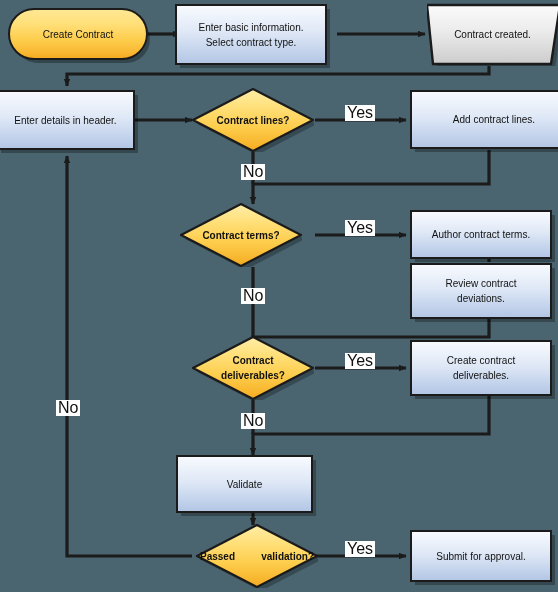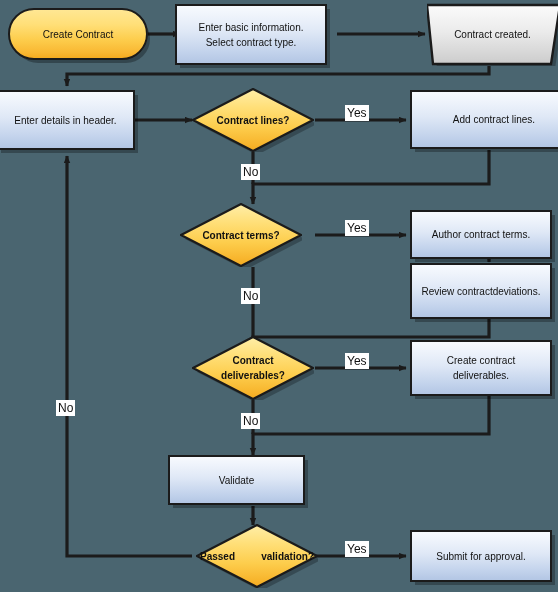--- a/index.html
+++ b/index.html
@@ -75,21 +75,21 @@
   }
   .display .tshape {
     position: absolute;
     left: 0; top: 0; right: 0; bottom: 0;
     z-index: 1;
   }
   .edge-label {
     position: absolute;
     background: #ffffff;
     color: #111;
-    font-size: 12px;
+    font-size: 16px;
     line-height: 14px;
     padding: 1px 2px 1px 2px;
     z-index: 6;
     font-family: "Liberation Sans", sans-serif;
     white-space: nowrap;
   }
 </style>
 </head>
 <body>
 
@@ -192,40 +192,40 @@
       <path d="M61,1 L121,32 L61,63 L1,32 Z" fill="rgba(0,0,0,0.26)" transform="translate(4,4)"></path>
       <path d="M61,1 L121,32 L61,63 L1,32 Z" fill="url(#gdec)" stroke="#1b1b1b" stroke-width="2.2"></path>
     </svg>
     <span class="dlabel">Contract terms?</span>
   </div>
 
   <div class="node process" style="left:410px; top:210px; width:142px; height:49px;">
     <span>Author contract terms.</span>
   </div>
 
-  <div class="node process" style="left:410px; top:263px; width:142px; height:56px; flex-direction:row;">
+  <div class="node process" style="left:410px; top:263px; width:142px; height:56px; flex-direction:column;">
     <span>Review contract</span>
     <span>deviations.</span>
   </div>
 
   <div class="node decision" style="left:192px; top:336px; width:122px; height:64px; flex-direction:column;justify-content:center;">
     <svg class="dshape" viewBox="0 0 122 64" preserveAspectRatio="none">
       <path d="M61,1 L121,32 L61,63 L1,32 Z" fill="rgba(0,0,0,0.26)" transform="translate(4,4)"></path>
       <path d="M61,1 L121,32 L61,63 L1,32 Z" fill="url(#gdec)" stroke="#1b1b1b" stroke-width="2.2"></path>
     </svg>
     <span class="dlabel">Contract</span>
     <span class="dlabel">deliverables?</span>
   </div>
 
   <div class="node process" style="left:410px; top:340px; width:142px; height:56px; flex-direction:column;">
     <span>Create contract</span>
     <span>deliverables.</span>
   </div>
 
-  <div class="node process" style="left:168px; top:455px; width:137px; height:50px;">
+  <div class="node process" style="left:176px; top:455px; width:137px; height:58px;">
     <span>Validate</span>
   </div>
 
   <div class="node decision" style="left:196px; top:524px; width:122px; height:64px; flex-direction:row;justify-content:space-between;">
     <svg class="dshape" viewBox="0 0 122 64" preserveAspectRatio="none">
       <path d="M61,1 L121,32 L61,63 L1,32 Z" fill="rgba(0,0,0,0.26)" transform="translate(4,4)"></path>
       <path d="M61,1 L121,32 L61,63 L1,32 Z" fill="url(#gdec)" stroke="#1b1b1b" stroke-width="2.2"></path>
     </svg>
     <span class="dlabel">Passed</span>
     <span class="dlabel">validation?</span>

